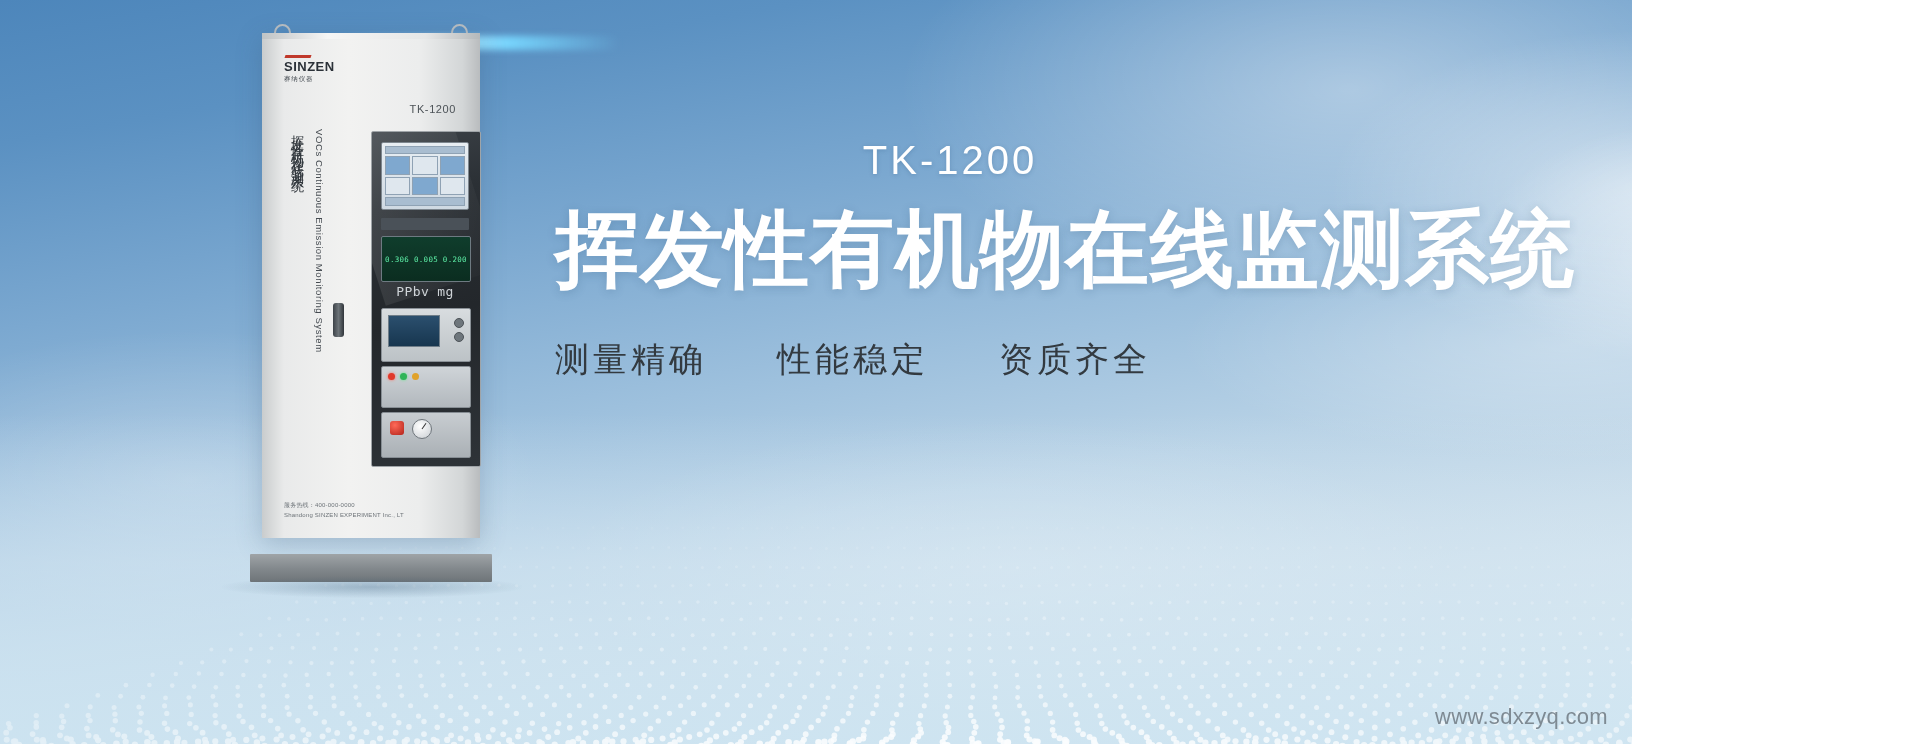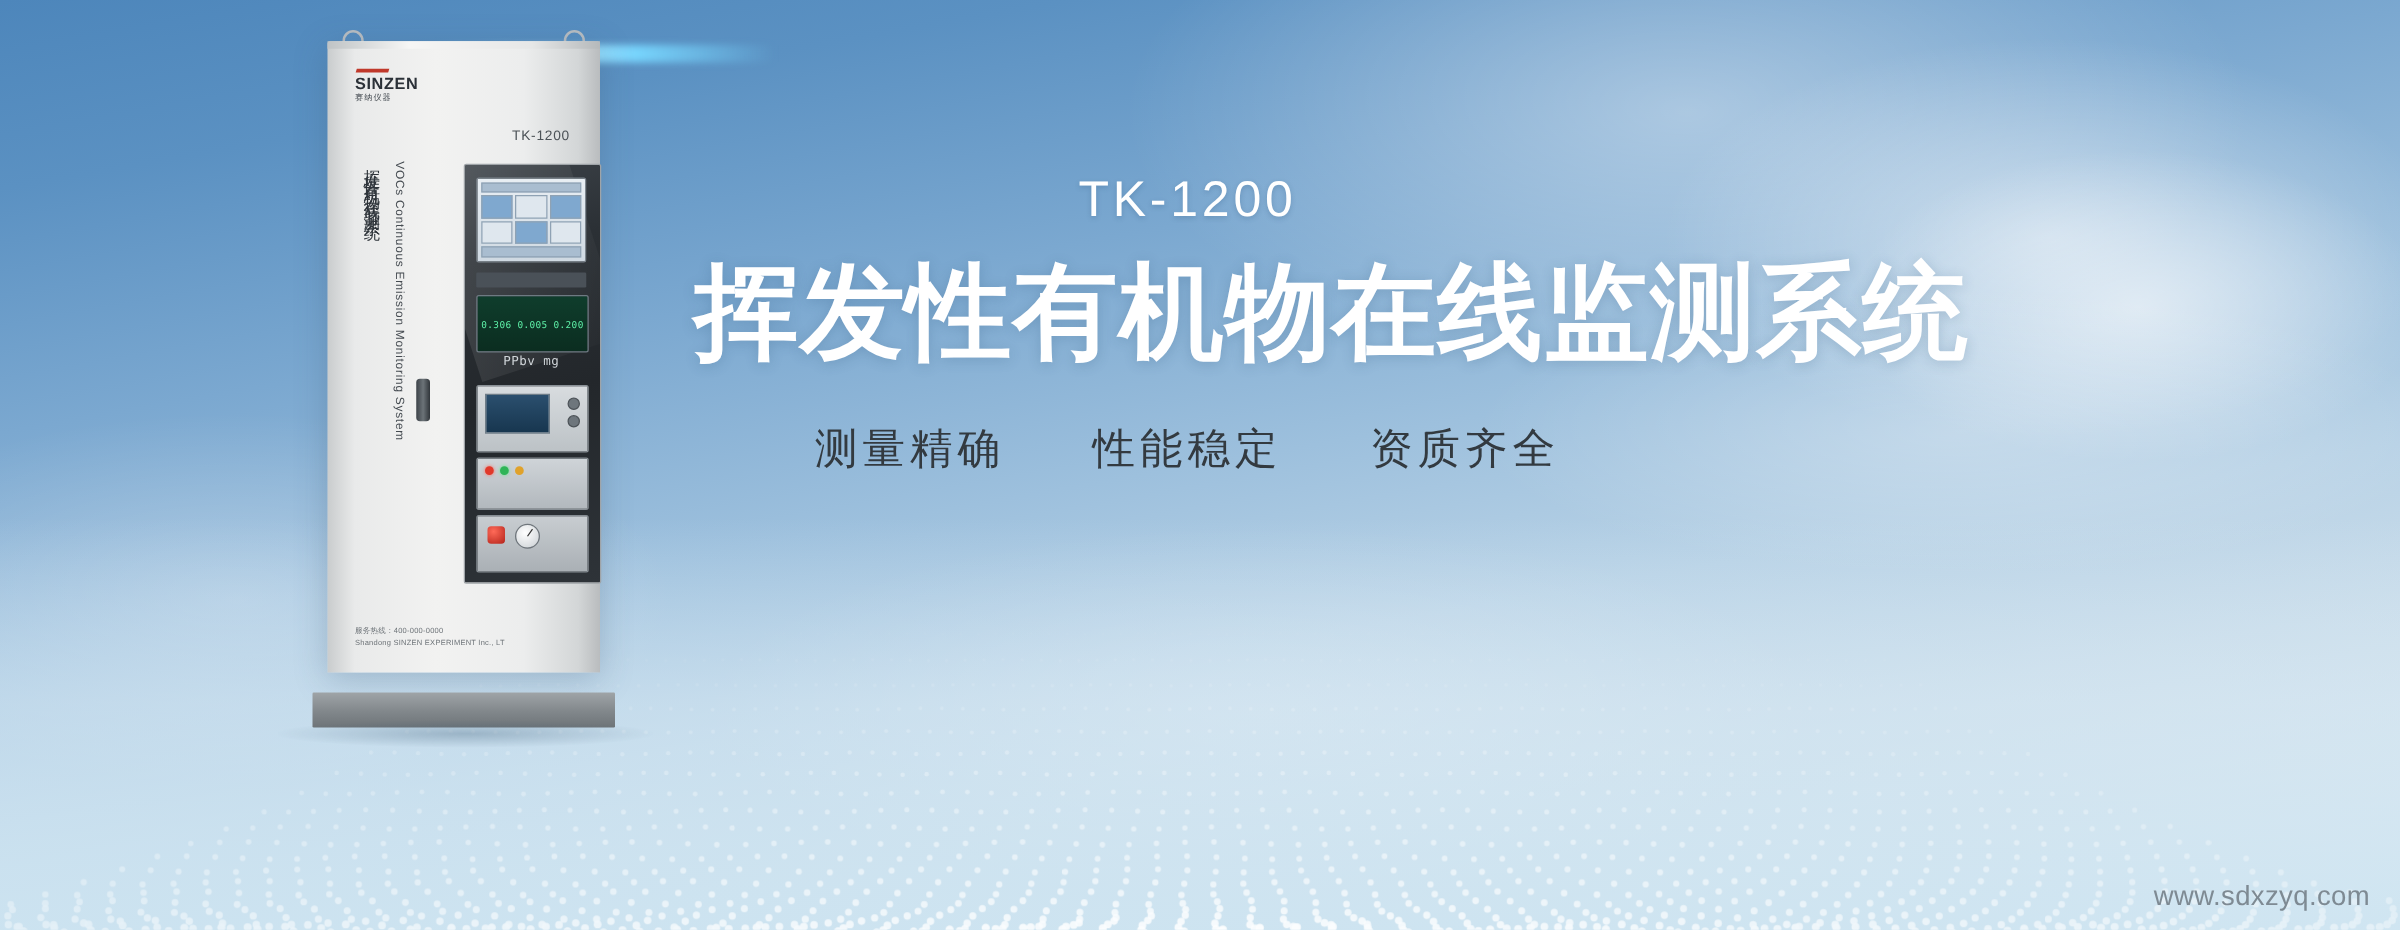--- a/index.html
+++ b/index.html
@@ -7,21 +7,21 @@
     margin: 0;
     padding: 0;
     background: #ffffff;
   }
   body {
     font-family: "Liberation Sans", "DejaVu Sans", sans-serif;
   }
 
   .banner {
     position: relative;
-    width: 1920px;
+    width: 1632px;
     height: 744px;
     overflow: hidden;
     background: linear-gradient(170deg,
         #4d86bb 0%,
         #5b91c2 14%,
         #7ba8d0 32%,
         #9dc0dd 50%,
         #b8d2e6 64%,
         #c9dcea 76%,
         #d6e4ee 88%,
@@ -93,21 +93,20 @@
     font-weight: 700;
     color: #ffffff;
     line-height: 1.08;
     letter-spacing: 1px;
     white-space: nowrap;
     text-shadow: 0 2px 10px rgba(40,80,120,.22);
   }
   .tags {
     margin-top: 44px;
     display: flex;
-    justify-content: center;
     gap: 70px;
     white-space: nowrap;
   }
   .tag {
     font-size: 34px;
     color: #333a40;
     letter-spacing: 4px;
     line-height: 1.2;
   }
 
@@ -286,21 +285,21 @@
     align-items: center;
     justify-content: center;
     text-align: center;
   }
   .reading-sub {
     position: absolute;
     left: 9px; top: 152px;
     width: 88px;
     color: #cfd4d8;
     font-family: "DejaVu Sans Mono", "Liberation Mono", monospace;
-    font-size: 10px;
+    font-size: 13px;
     text-align: center;
     letter-spacing: .4px;
   }
 
   .analyzer {
     position: absolute;
     left: 9px; top: 176px;
     width: 88px; height: 52px;
     background: linear-gradient(to bottom,#d8dcdf,#bcc2c6);
     border: 1px solid #8a9197;

